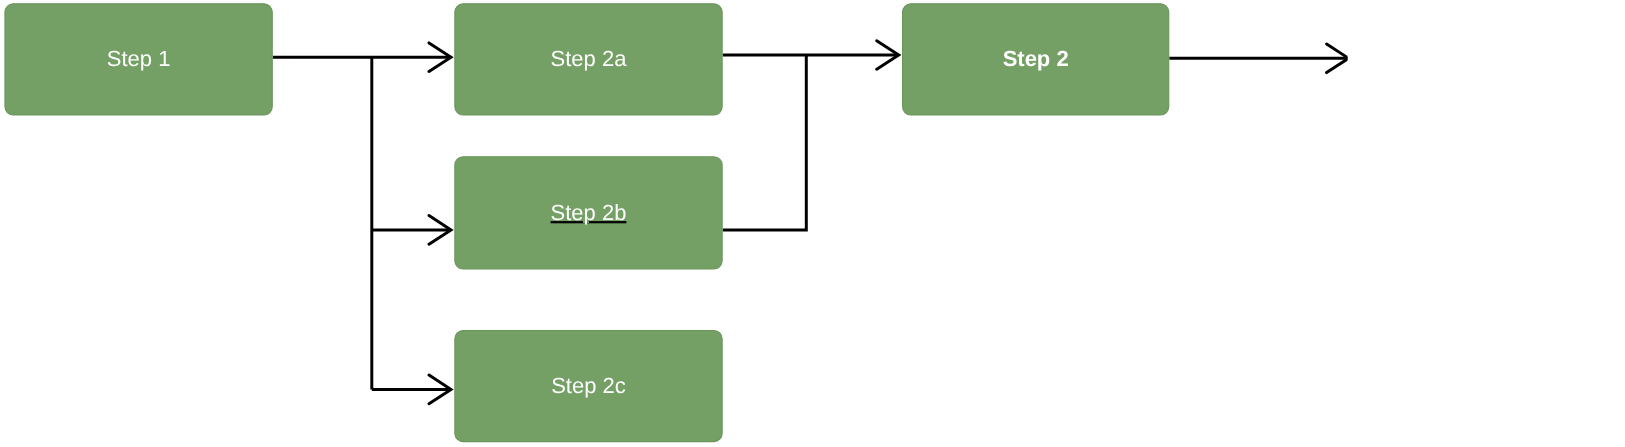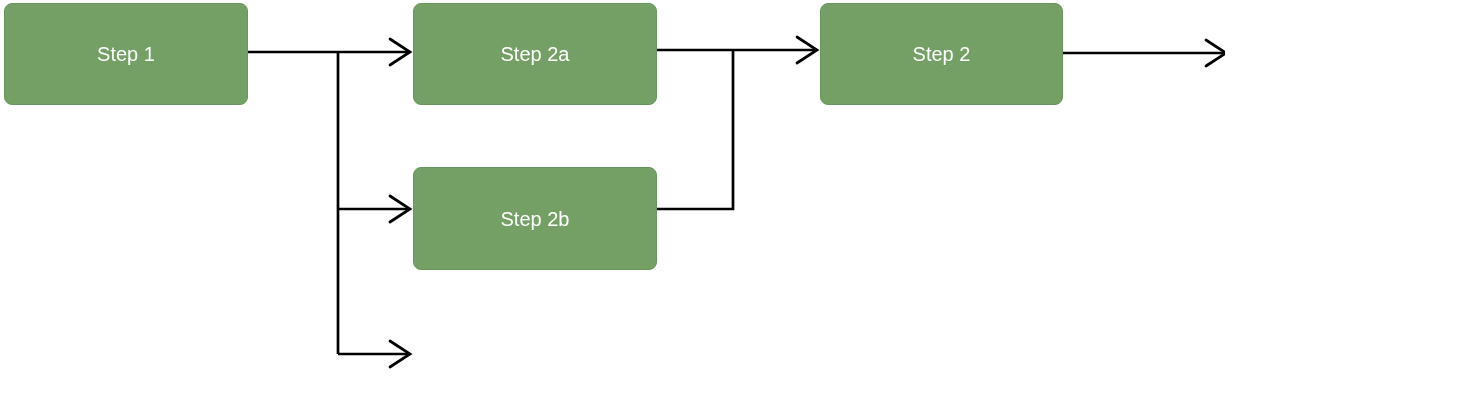--- a/index.html
+++ b/index.html
@@ -54,23 +54,23 @@
   }
   .node .label {
     color: var(--node-text);
     font-size: 20px;
     line-height: 1.2;
     text-align: center;
     white-space: nowrap;
   }
   .n-step1  { left: 4px;    top: 3px;   width: 244px; height: 102px; }
   .n-step2a { left: 413px;  top: 3px;   width: 244px; height: 102px; justify-content: center; }
-  .n-step2b { left: 413px;  top: 167px; width: 244px; height: 103px; }
+  .n-step2b { left: 413px;  top: 142px; width: 244px; height: 103px; text-decoration: underline; }
   .n-step2c { left: 413px;  top: 300px; width: 244px; height: 102px; }
-  .n-step2  { left: 820px;  top: 3px;   width: 243px; height: 102px; }
+  .n-step2  { left: 820px;  top: 3px;   width: 243px; height: 102px; font-weight: bold; }
   .n-stepN  { left: 1229px; top: 3px;   width: 242px; height: 101px; }
 </style>
 </head>
 <body>
 
 <div class="canvas">
 
   <svg class="edges" viewBox="0 0 1477 406" xmlns="http://www.w3.org/2000/svg">
     <defs>
       <marker id="openArrow" markerWidth="28" markerHeight="32" refX="22" refY="16" orient="auto" markerUnits="userSpaceOnUse">
@@ -92,19 +92,22 @@
   </div>
 
   <div class="node n-step2a">
     <span class="label">Step 2a</span>
   </div>
 
   <div class="node n-step2b">
     <span class="label">Step 2b</span>
   </div>
 
+  <div class="node n-step2c">
+    <span class="label">Step 2c</span>
+  </div>
 
   <div class="node n-step2">
     <span class="label">Step 2</span>
   </div>
 
 
 </div>
 
 </body></html>

